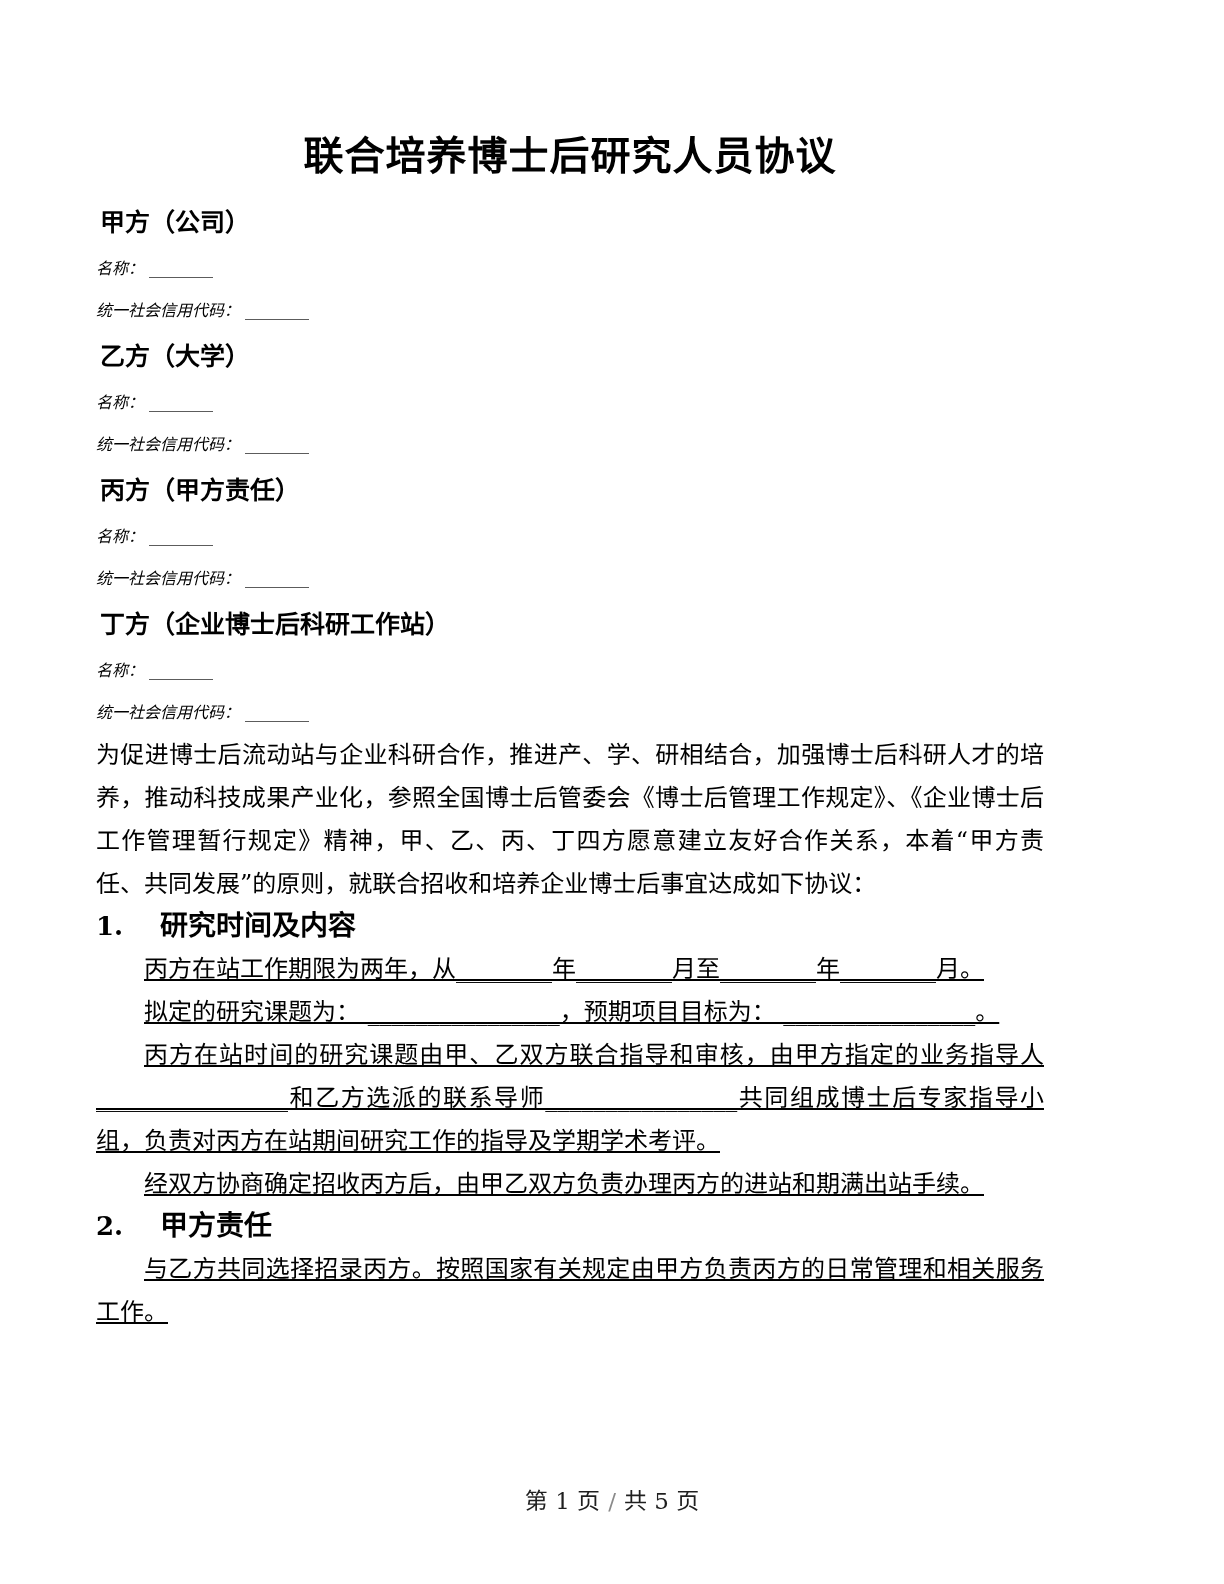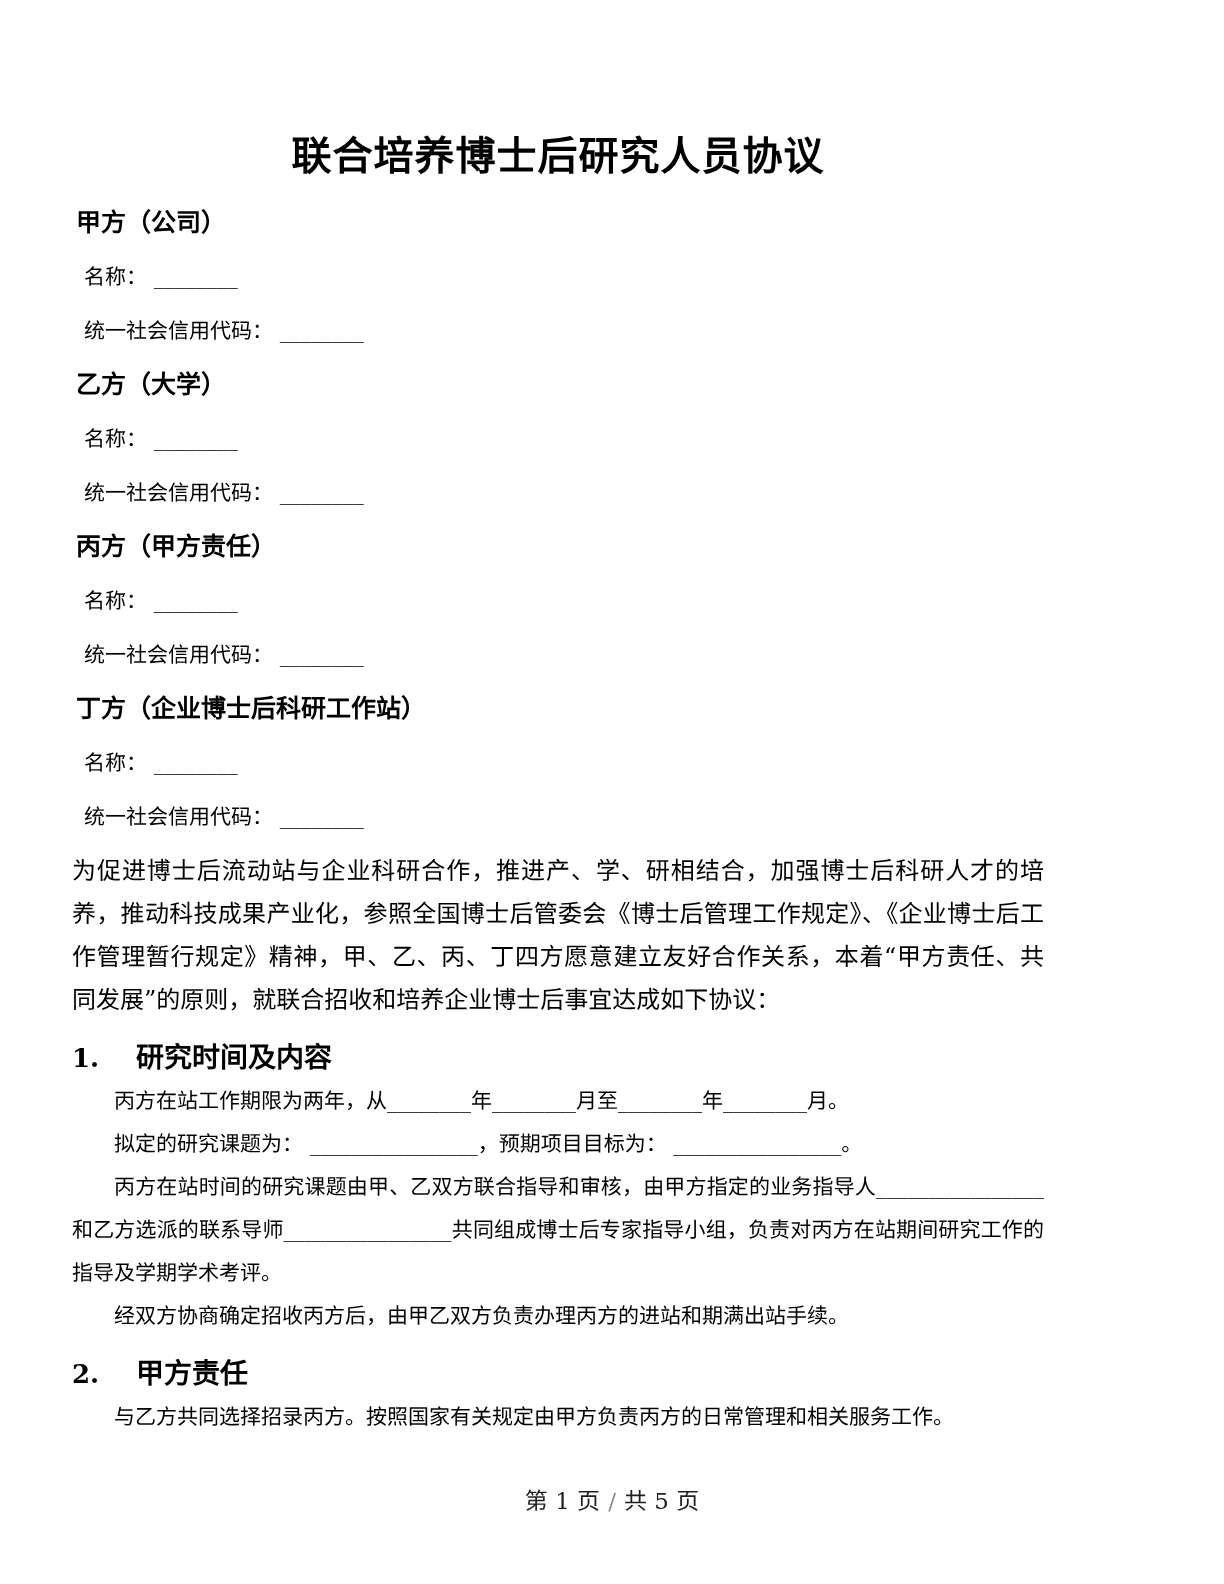--- a/index.html
+++ b/index.html
@@ -7,21 +7,21 @@
     padding: 0;
     background: #ffffff;
   }
   .page {
     position: relative;
     width: 1224px;
     height: 1584px;
     margin: 0 auto;
     background: #ffffff;
     box-sizing: border-box;
-    padding: 130px 180px 0 72px;
+    padding: 130px 180px 0 96px;
     color: #000000;
     font-family: "DejaVu Serif", "Liberation Serif", serif;
     overflow: hidden;
   }
   .doc-title {
     margin: 0 0 20px 0;
     text-align: center;
     font-family: "DejaVu Sans", "Liberation Sans", sans-serif;
     font-weight: bold;
     font-size: 40px;
@@ -29,51 +29,53 @@
     letter-spacing: 1px;
   }
   .party-label {
     margin: 4px;
     font-family: "DejaVu Sans", "Liberation Sans", sans-serif;
     font-weight: bold;
     font-size: 25px;
     line-height: 42px;
   }
   .field-line {
-    margin: 12px;
-    font-size: 21px;
+    margin: 0;
+    font-size: 16px;
     line-height: 42px;
+    font-style: italic;
   }
   .preamble {
     margin: 0;
     font-size: 24px;
     line-height: 43px;
     text-align: justify;
   }
   .section-heading {
-    margin: 16px 0 2px 0;
+    margin: 0 0 2px 0;
     font-size: 28px;
     line-height: 40px;
     font-weight: bold;
   }
   .sec-num {
     display: inline-block;
     width: 64px;
     font-family: "DejaVu Serif", "Liberation Serif", serif;
     font-size: 26px;
   }
   .sec-title {
     font-family: "DejaVu Sans", "Liberation Sans", sans-serif;
   }
   .para {
     margin: 0;
-    font-size: 21px;
+    font-size: 24px;
     line-height: 43px;
     text-align: justify;
     text-indent: 2em;
+    text-decoration: underline;
   }
   .page-footer {
     position: absolute;
     left: 0;
     right: 0;
     bottom: 68px;
     text-align: center;
     font-size: 23px;
     line-height: 30px;
     color: #1f1f1f;

